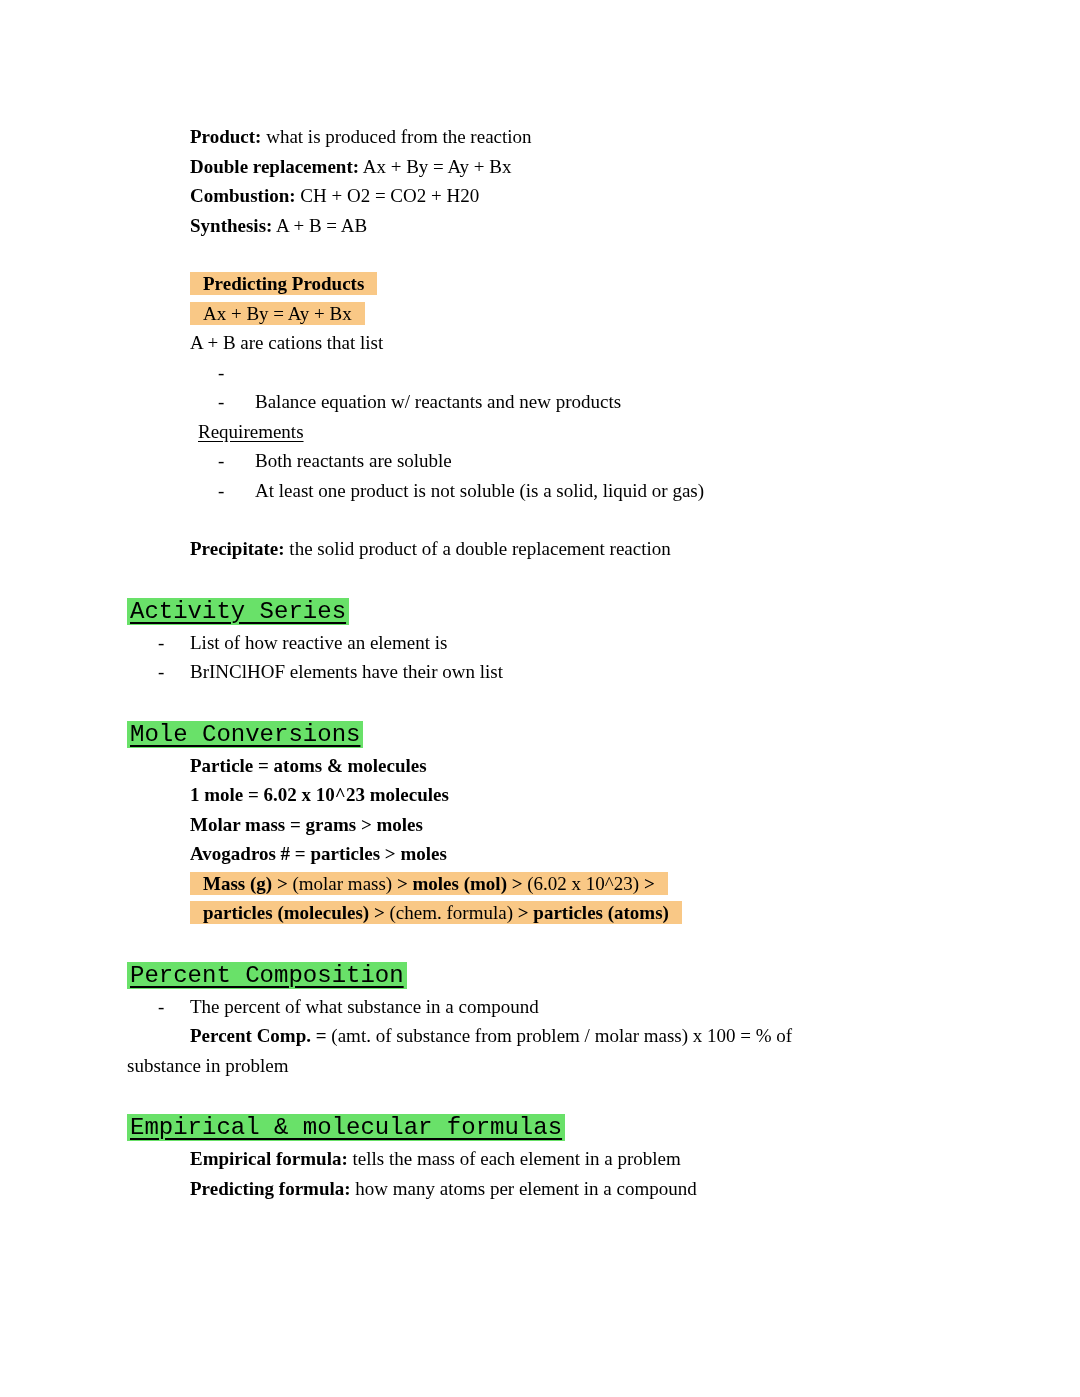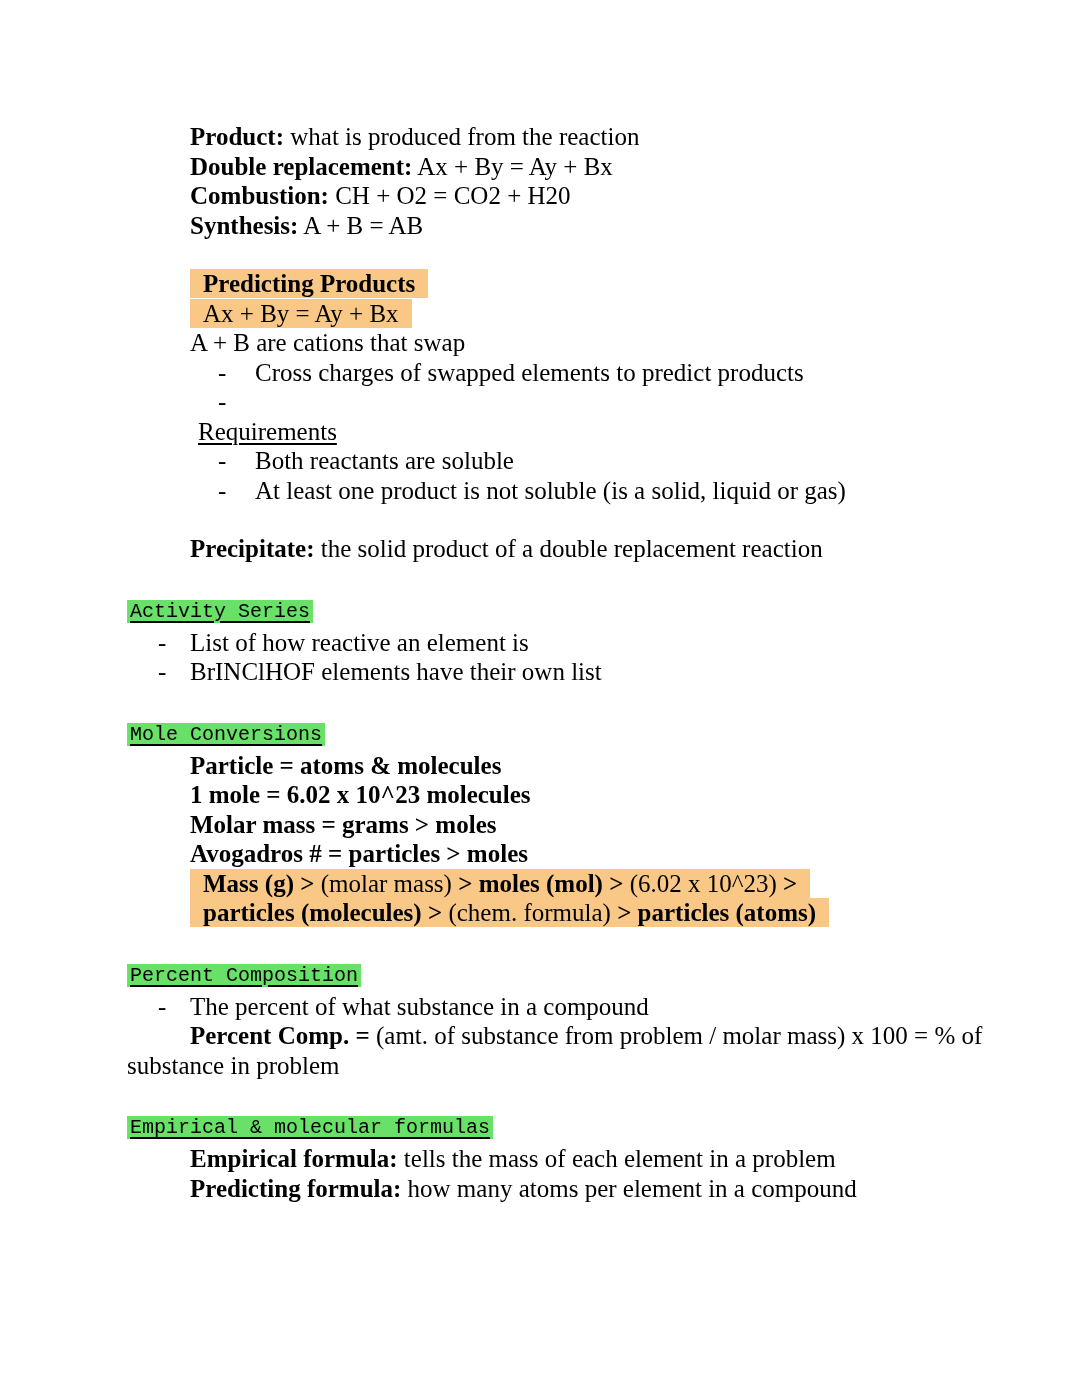--- a/index.html
+++ b/index.html
@@ -14,42 +14,42 @@
     font-family: "Liberation Serif", serif;
     color: #000000;
   }
   .page {
     box-sizing: border-box;
     width: 1080px;
     height: 1397px;
     padding: 122px 60px 0 127px;
   }
   .line {
-    font-size: 25px;
+    font-size: 19px;
     line-height: 29.5px;
     white-space: pre-wrap;
   }
   .b { font-weight: bold; }
   .u { text-decoration: underline; text-underline-offset: 3px; margin-left: 8px; }
   .ind1 { margin-left: 63px; }
   .gap1 { margin-top: 29px; }
   .gap2 { margin-top: 31px; }
   .bullet { display: flex; }
   .bullet .dash { flex: none; }
   .bullet.deep { padding-left: 91px; }
   .bullet.deep .dash { width: 37px; }
   .bullet.shallow { padding-left: 31px; }
   .bullet.shallow .dash { width: 32px; }
   .hl-orange {
     background: var(--hl-orange, #f9c886);
     padding: 1px 13px;
   }
   .heading-line {
     font-family: "Liberation Mono", monospace;
-    font-size: 20px;
+    font-size: 24px;
     line-height: 33px;
     font-weight: normal;
   }
   .heading-text {
     background: var(--hl-green, #69e169);
     padding: 0 3px;
     text-decoration: underline;
     text-decoration-thickness: 2px;
     text-underline-offset: 4px;
   }
@@ -62,23 +62,23 @@
   <section>
     <div class="line ind1"><span class="b">Product:</span><span> what is produced from the reaction</span></div>
     <div class="line ind1"><span class="b">Double replacement:</span><span> Ax + By = Ay + Bx</span></div>
     <div class="line ind1"><span class="b">Combustion:</span><span> CH + O2 = CO2 + H20</span></div>
     <div class="line ind1"><span class="b">Synthesis:</span><span> A + B = AB</span></div>
   </section>
 
   <section>
     <div class="line ind1 gap1"><span class="b hl-orange">Predicting Products</span></div>
     <div class="line ind1"><span class="hl-orange">Ax + By = Ay + Bx</span></div>
-    <div class="line ind1">A + B are cations that swap</div>
-    <div class="line bullet deep"><span class="dash">-</span><span>Cross charges of swapped elements to predict products</span></div>
+    <div class="line ind1">A + B are cations that list</div>
     <div class="line bullet deep"><span class="dash">-</span></div>
+    <div class="line bullet deep"><span class="dash">-</span><span>Balance equation w/ reactants and new products</span></div>
     <div class="line ind1"><span class="u">Requirements</span></div>
     <div class="line bullet deep"><span class="dash">-</span><span>Both reactants are soluble</span></div>
     <div class="line bullet deep"><span class="dash">-</span><span>At least one product is not soluble (is a solid, liquid or gas)</span></div>
   </section>
 
   <div class="line ind1 gap1"><span class="b">Precipitate:</span><span> the solid product of a double replacement reaction</span></div>
 
   <section>
     <div class="heading-line gap2"><span class="heading-text">Activity Series</span></div>
     <div class="line bullet shallow"><span class="dash">-</span><span>List of how reactive an element is</span></div>

